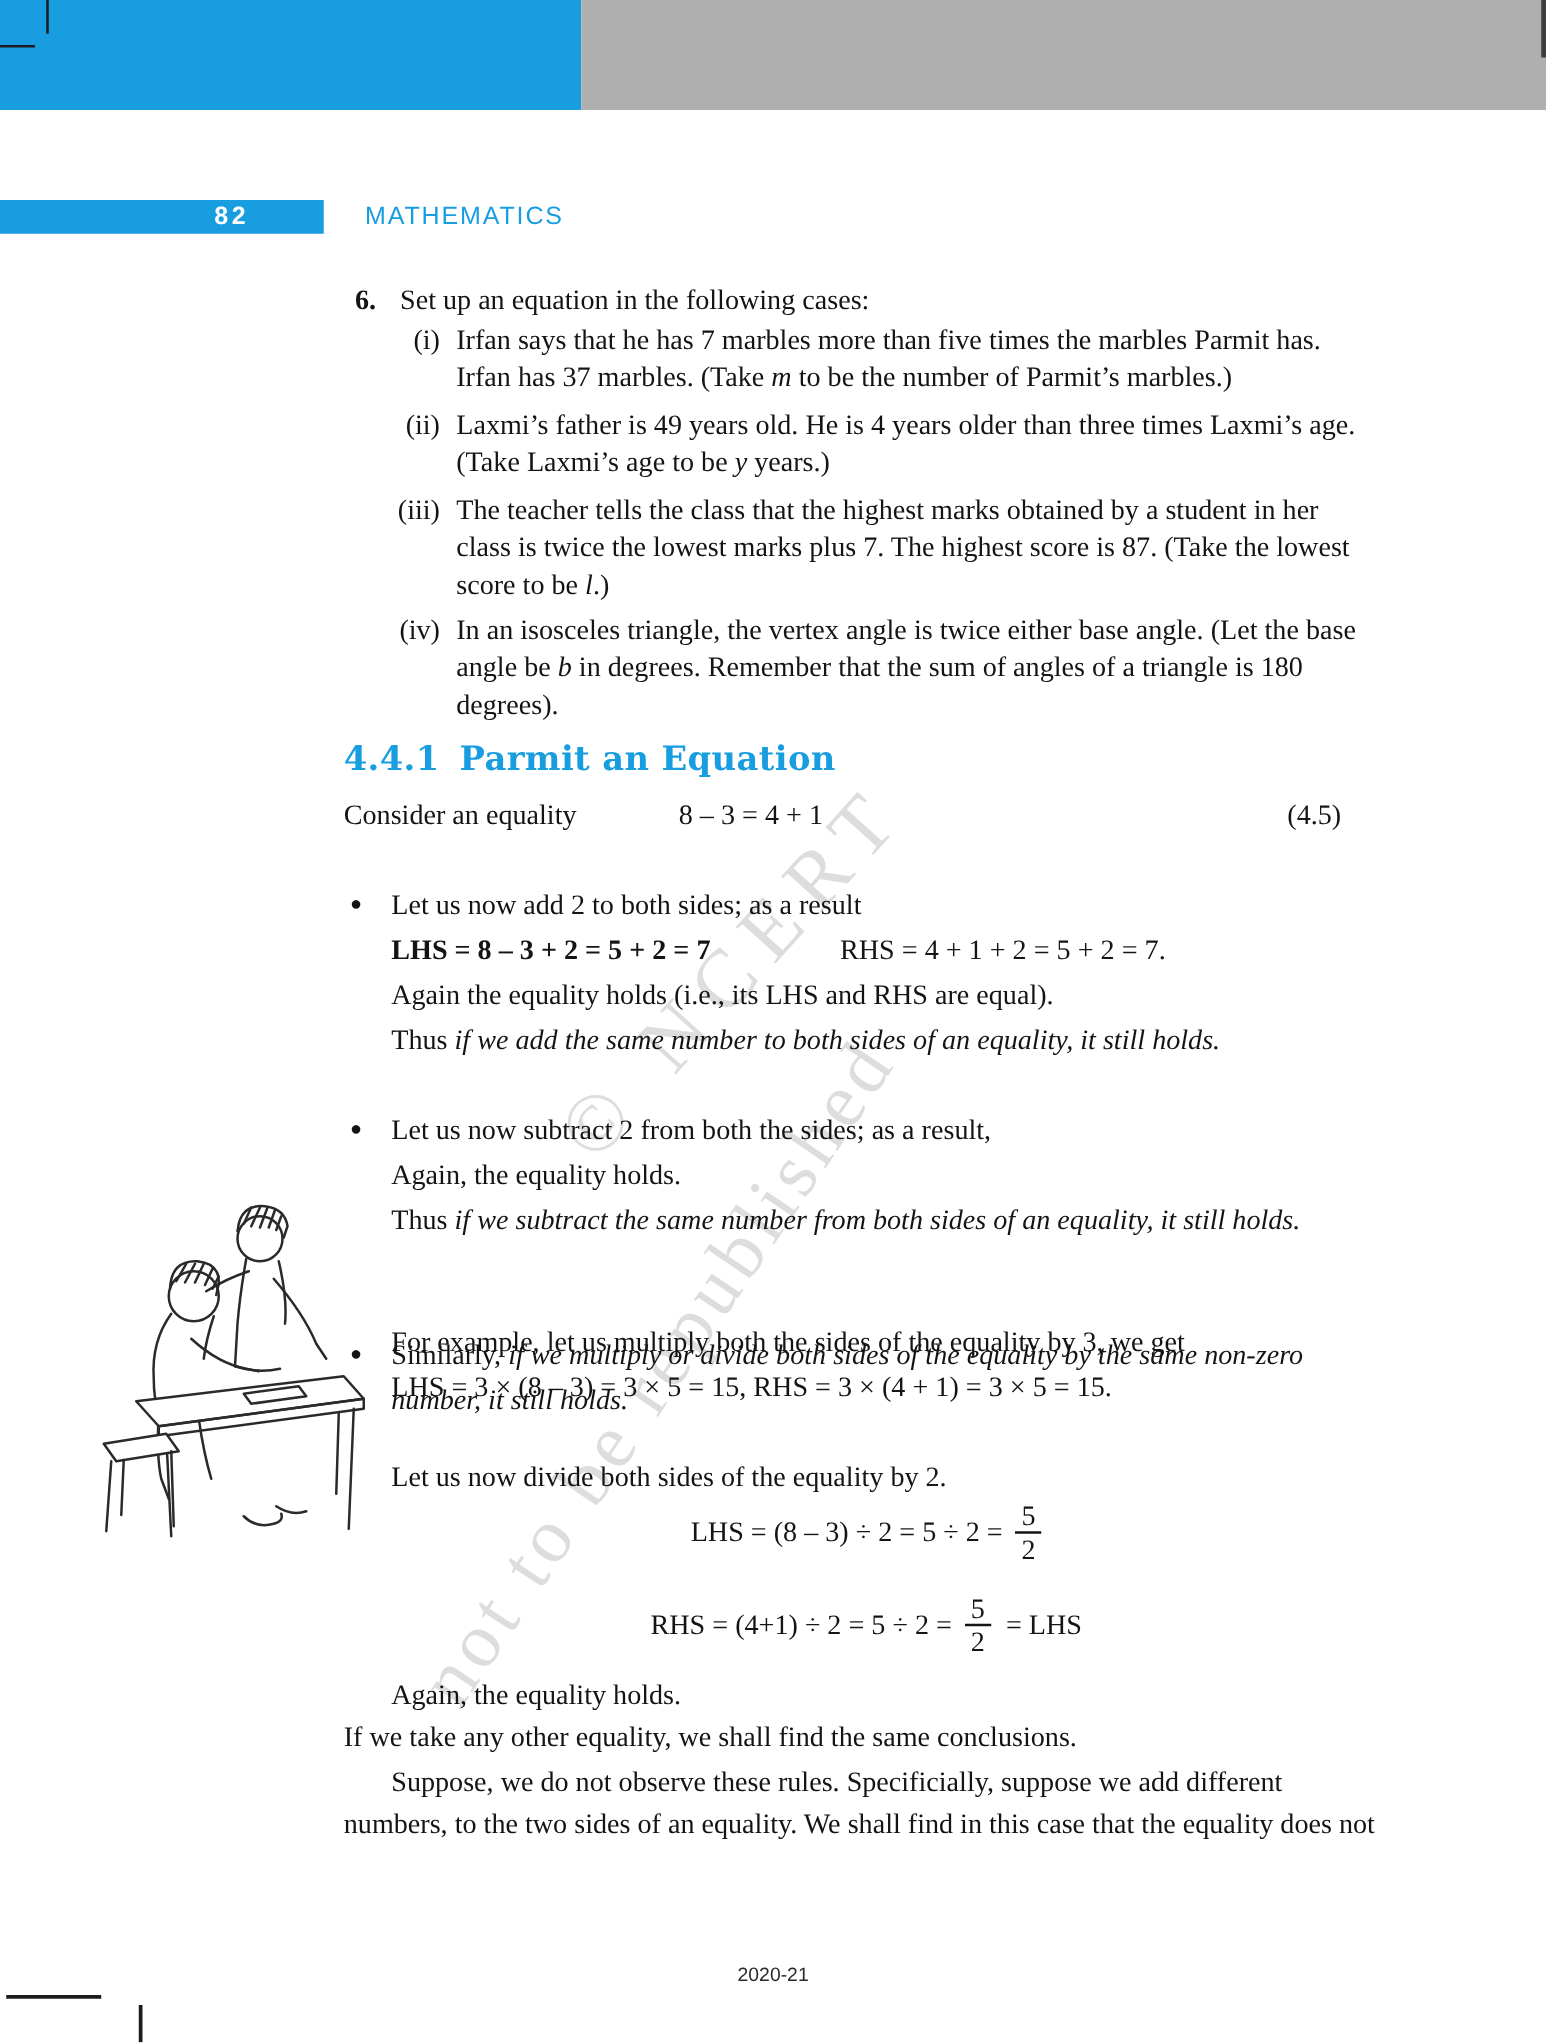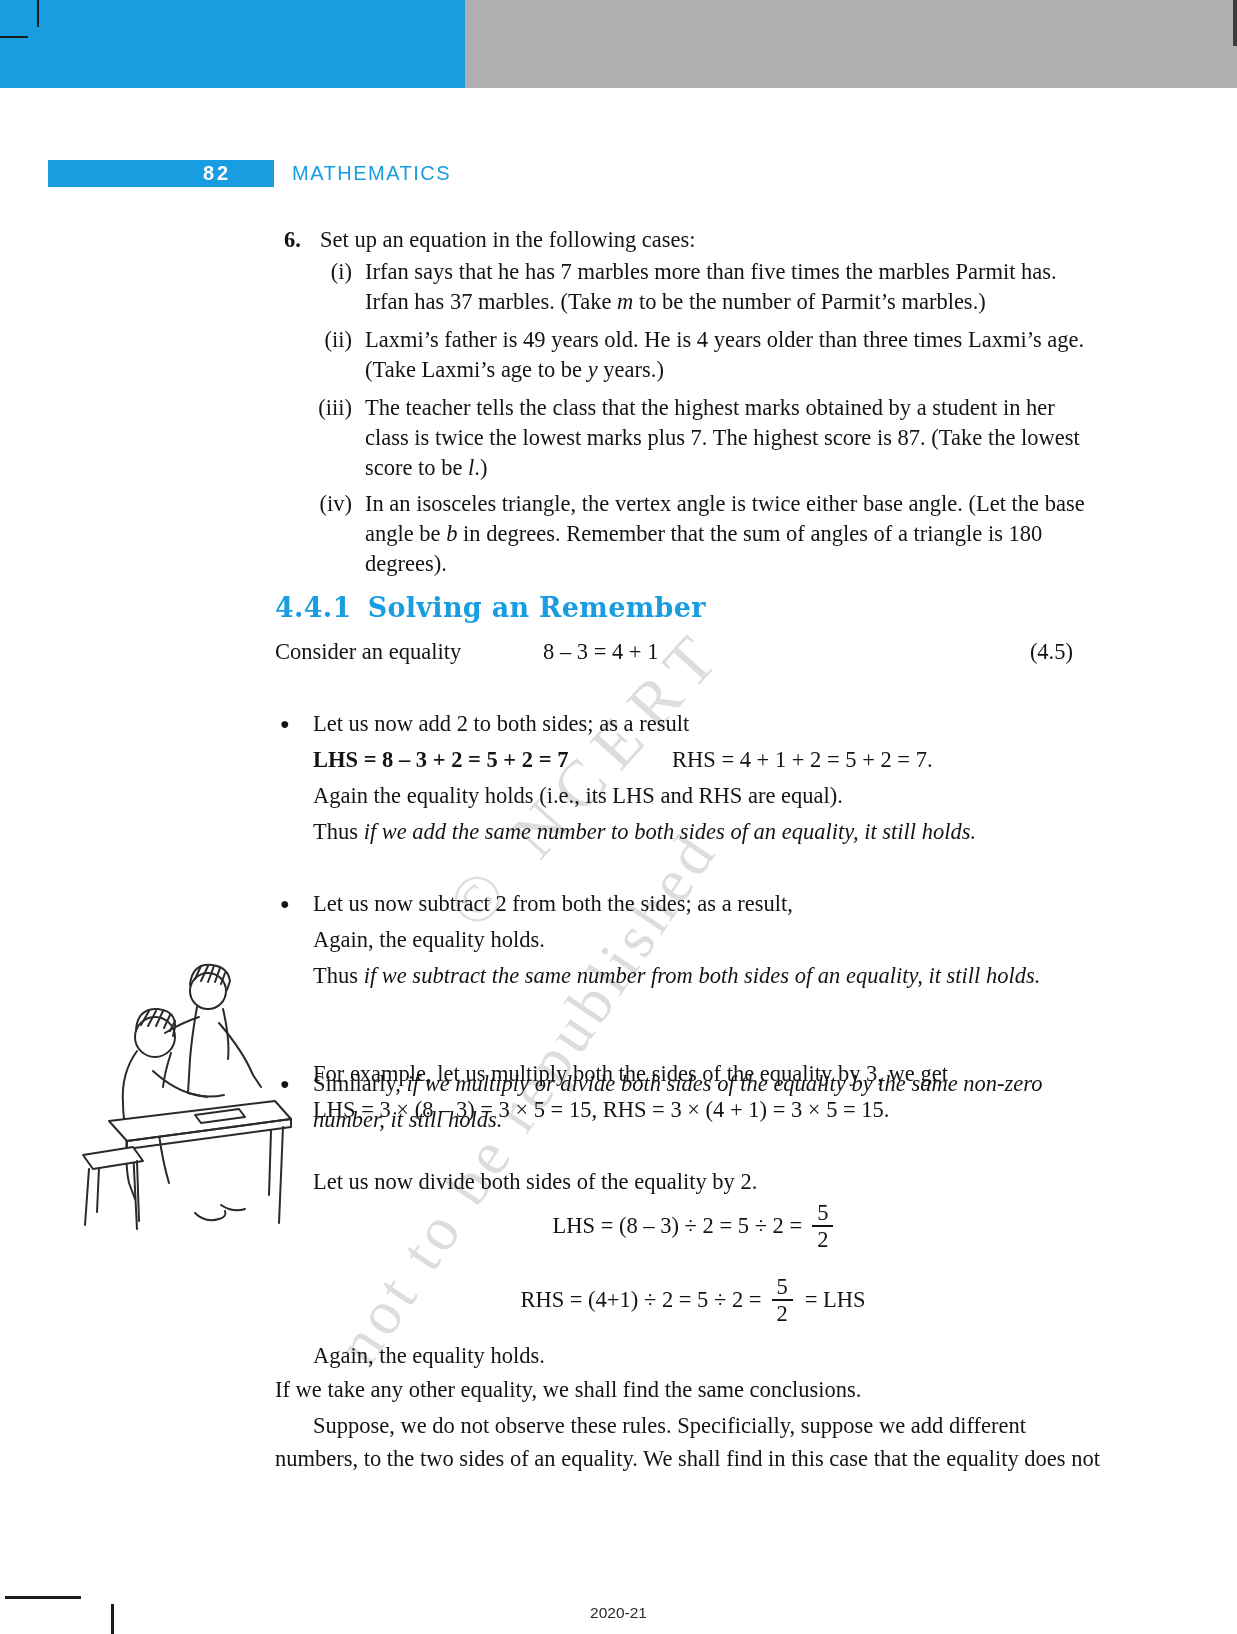--- a/index.html
+++ b/index.html
@@ -9,21 +9,21 @@
   
   .banner-cyan{position:absolute;left:0;top:0;width:465px;height:88px;background:var(--accent);}
   .banner-gray{position:absolute;left:465px;top:0;width:772px;height:88px;background:var(--gray);}
   .cm{position:absolute;background:#1c1c1c;}
   .cm-tl-v{left:37px;top:0;width:2px;height:27px;}
   .cm-tl-h{left:0;top:36px;width:28px;height:2px;}
   .cm-tr-v{left:1233px;top:0;width:4px;height:46px;background:#3c3c3c;}
   .cm-bl-h{left:5px;top:1596px;width:76px;height:3px;}
   .cm-bl-v{left:111px;top:1604px;width:3px;height:30px;}
   
-  .pagebar{position:absolute;left:0;top:160px;width:226px;height:27px;background:var(--accent);margin-left:48px;}
+  .pagebar{position:absolute;left:0;top:160px;width:259px;height:27px;background:var(--accent);}
   .pagebar span{display:block;width:100%;padding-left:112px;box-sizing:border-box;text-align:center;
         color:#fff;font-family:"Liberation Sans",sans-serif;font-weight:bold;font-size:20px;
         line-height:27px;letter-spacing:3px;}
   .subject{position:absolute;left:292px;top:162px;font-family:"Liberation Sans",sans-serif;
         font-size:20px;letter-spacing:1.5px;color:var(--accent);}
   
   .wm{position:absolute;color:#c2c2c2;opacity:.55;white-space:nowrap;transform-origin:0 0;z-index:1;}
   .wm1{left:432px;top:892px;font-size:66px;letter-spacing:14px;transform:rotate(-48deg);}
   .wm2{left:322px;top:1338px;font-size:62px;letter-spacing:5px;transform:rotate(-56deg);}
   
@@ -49,21 +49,21 @@
   .ceq{flex:1;white-space:pre;}
   .ctag{flex:none;}
   .it{font-style:italic;}
   .fracrow{display:flex;align-items:center;height:68px;padding-left:38px;box-sizing:border-box;justify-content:center;}
   .frac{display:inline-flex;flex-direction:column;align-items:center;line-height:25px;
         font-size:22.5px;margin-left:10px;}
   .frac .den{border-top:2px solid #141414;padding:0 5px;}
   .frac .num{padding:0 5px;}
   .fpost{margin-left:12px;white-space:pre;}
   .footer{position:absolute;left:0;top:1572px;width:1237px;text-align:center;
-        font-family:"Liberation Sans",sans-serif;font-size:15.5px;color:#2a2a2a;margin-top:32px;}
+        font-family:"Liberation Sans",sans-serif;font-size:15.5px;color:#2a2a2a;}
   .illus{position:absolute;left:75px;top:925px;width:220px;height:318px;z-index:2;}
   .illus path,.illus circle{stroke:#2a2a2a;stroke-width:2;fill:none;stroke-linecap:round;stroke-linejoin:round;}
   .illus .paper{fill:#fff;}
 </style>
 </head>
 <body>
 
 <div class="page">
 
   <div class="banner-cyan"></div>
@@ -115,21 +115,21 @@
   <div class="blk sub" style="top:489px">
     <span class="sub-label">(iv)</span>
     <div class="sub-text">
       <div class="line">In an isosceles triangle, the vertex angle is twice either base angle. (Let the base</div>
       <div class="line"><span>angle be </span><span class="it">b</span><span> in degrees. Remember that the sum of angles of a triangle is 180</span></div>
       <div class="line">degrees).</div>
     </div>
   </div>
 
   <div class="h441">
-    <span class="num">4.4.1</span><span>Solving an Remember</span>
+    <span class="num">4.4.1</span><span>Parmit an Equation</span>
   </div>
 
   <div class="blk lh36 consider" style="top:634px">
     <span class="clabel">Consider an equality</span>
     <span class="ceq">8 – 3 = 4 + 1</span>
     <span class="ctag">(4.5)</span>
   </div>
 
 
   <div class="blk lh36 bullet" style="top:706px">

